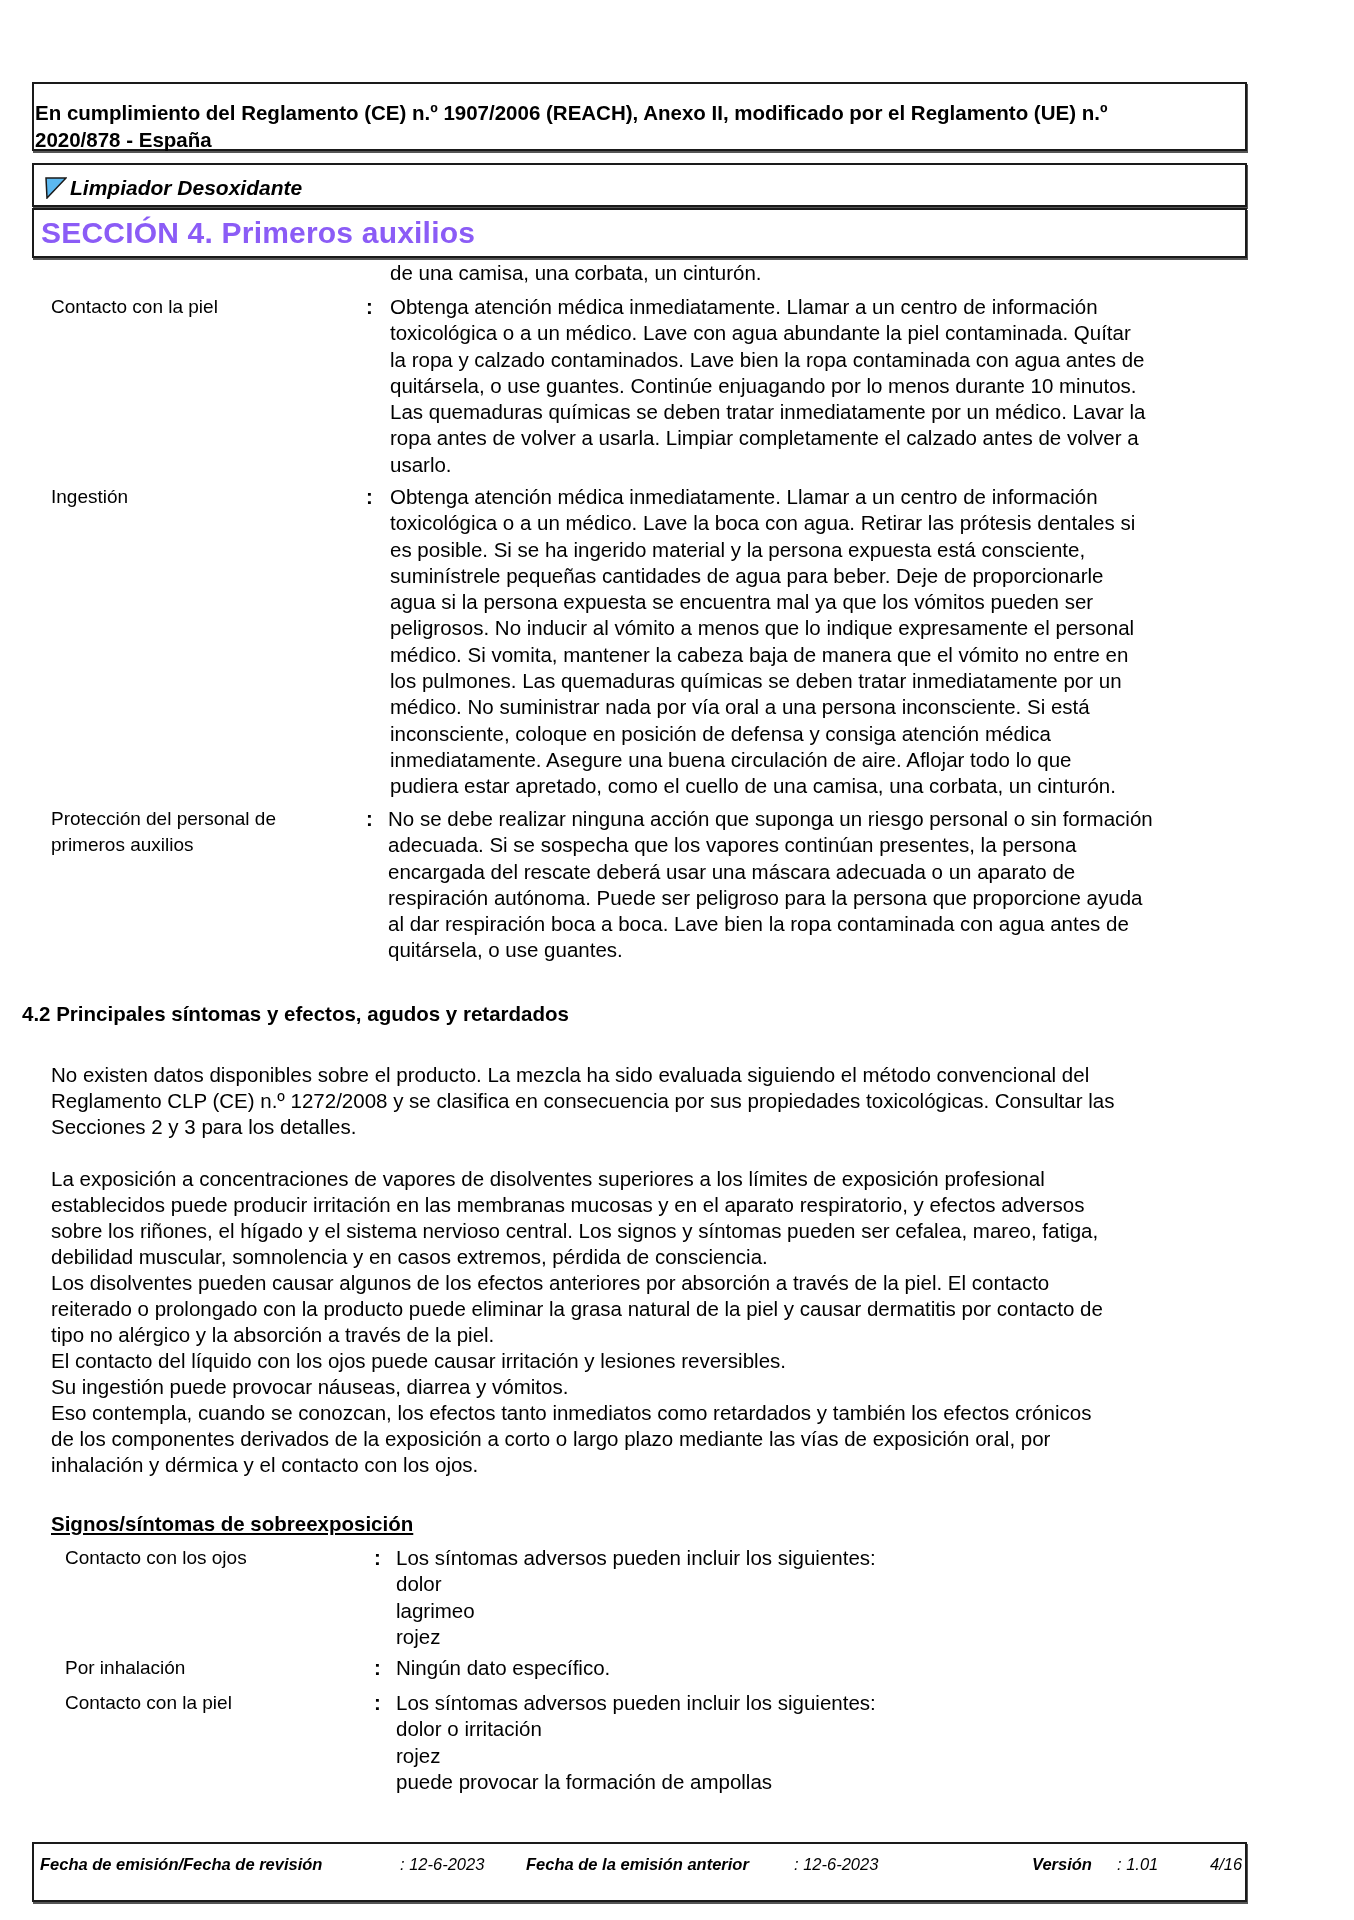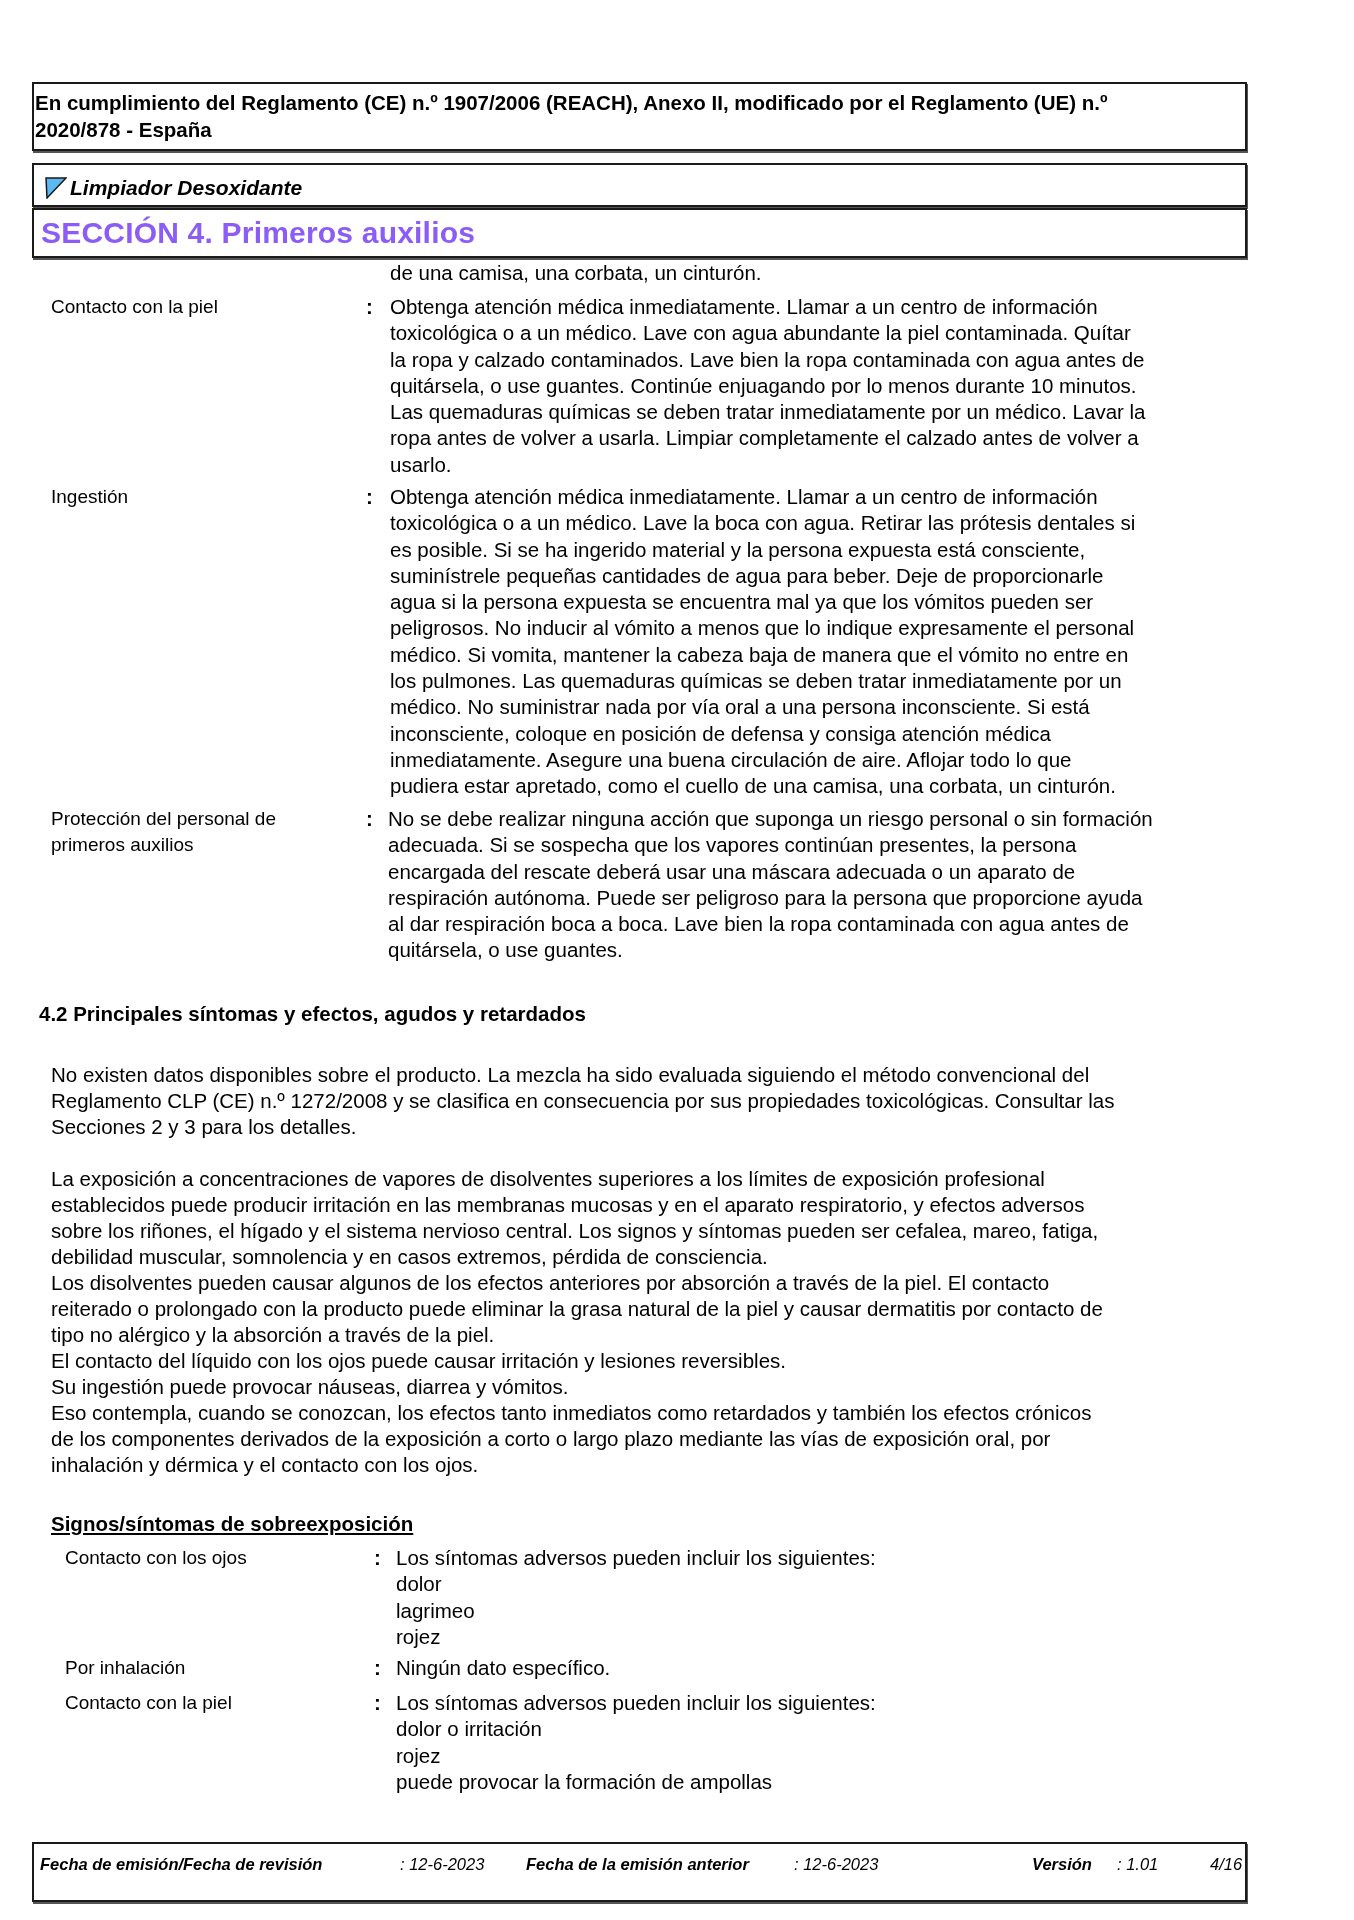--- a/index.html
+++ b/index.html
@@ -5,36 +5,36 @@
   html, body { margin: 0; padding: 0; background: #ffffff; }
   body {
     width: 1354px; height: 1920px; position: relative; overflow: hidden;
     font-family: "Liberation Sans", sans-serif; color: #000;
   }
   .box {
     position: absolute; left: 32px; width: 1215px;
     border: 2px solid #1a1a1a; box-sizing: border-box;
     box-shadow: 1px 2px 0 #555;
   }
-  #hdr-box { top: 82px; height: 69px; padding: 5px 0 0 1px; }
+  #hdr-box { top: 82px; height: 69px; padding: 15px 0 0 1px; }
   #hdr-box .txt { font-weight: bold; font-size: 20.5px; line-height: 27px; }
   #prod-box { top: 163px; height: 44px; padding: 6px 0 0 11px; display: flex; align-items: center; }
   #prod-box .txt { font-weight: bold; font-style: italic; font-size: 21px; margin-left: 3px; }
   #sec-box { top: 208px; height: 50px; padding: 0 0 0 7px; display: flex; align-items: center; }
   #sec-box .txt { font-weight: bold; font-size: 30px; color: #8b5cf6; letter-spacing: 0.2px; }
 
   .flag { width: 22px; height: 22px; display: inline-block; }
   .label {
     position: absolute; font-weight: normal; font-size: 19px; line-height: 26px;
   }
   .colon { position: absolute; font-weight: bold; font-size: 20.5px; line-height: 26px; }
   .value { position: absolute; font-size: 20.5px; line-height: 26.3px; }
 
   .plain { position: absolute; left: 51px; width: 1210px; font-size: 20.5px; line-height: 26px; margin-top: 28px; }
-  .sub-heading { position: absolute; left: 39px; font-weight: bold; font-size: 20.5px; text-align: right; }
+  .sub-heading { position: absolute; left: 22px; font-weight: bold; font-size: 20.5px; text-align: right; }
   .under-heading { position: absolute; left: 51px; font-weight: bold; font-size: 20.5px; text-decoration: underline; }
 
   #footer-box {
     top: 1842px; height: 60px; display: block; padding: 0;
     font-style: italic; font-size: 16.5px;
   }
   #footer-box span { position: absolute; top: 11px; }
   .fb { font-weight: bold; }
 </style>
 </head>

